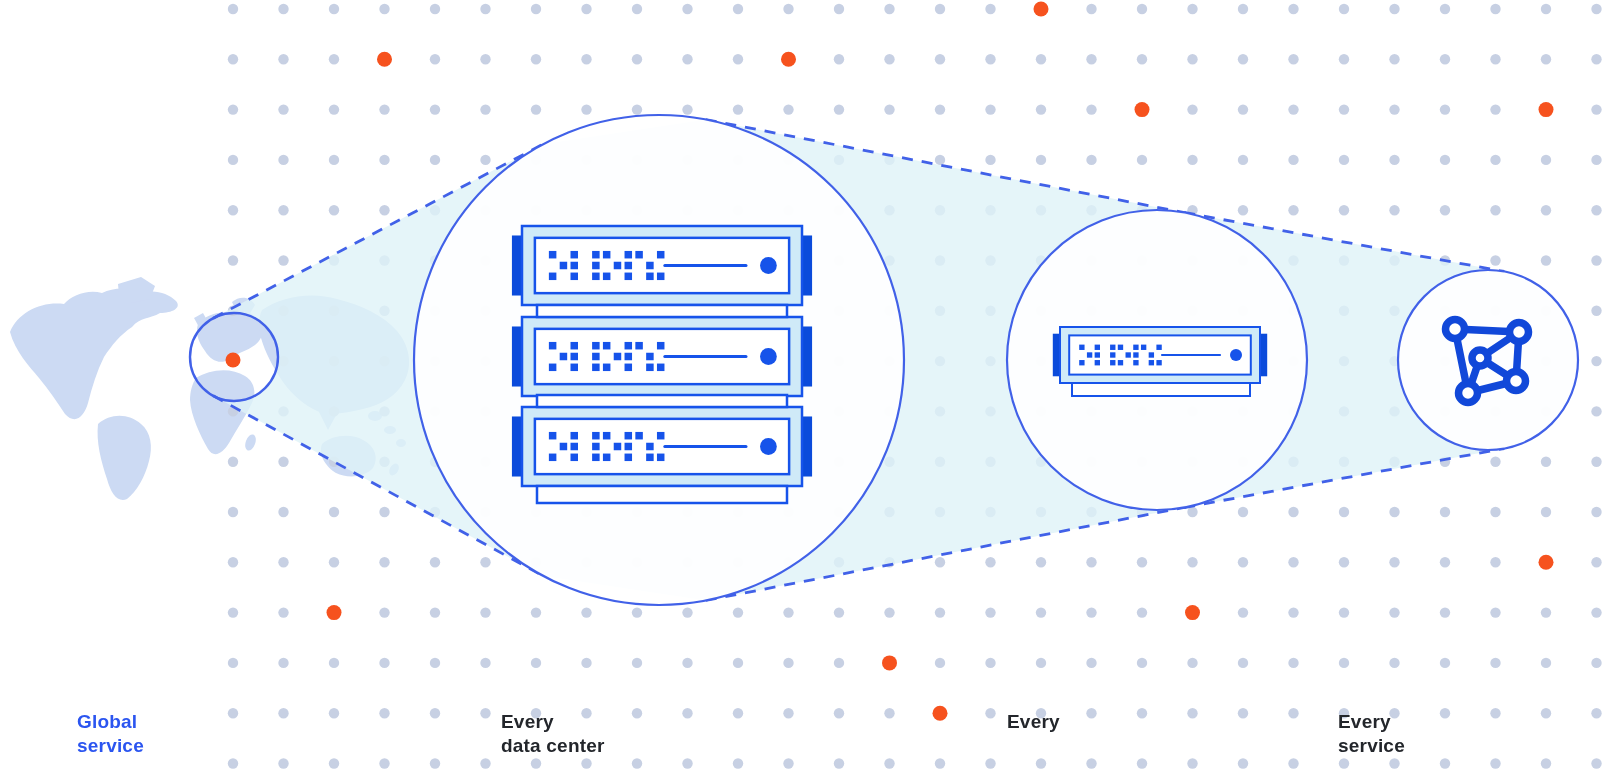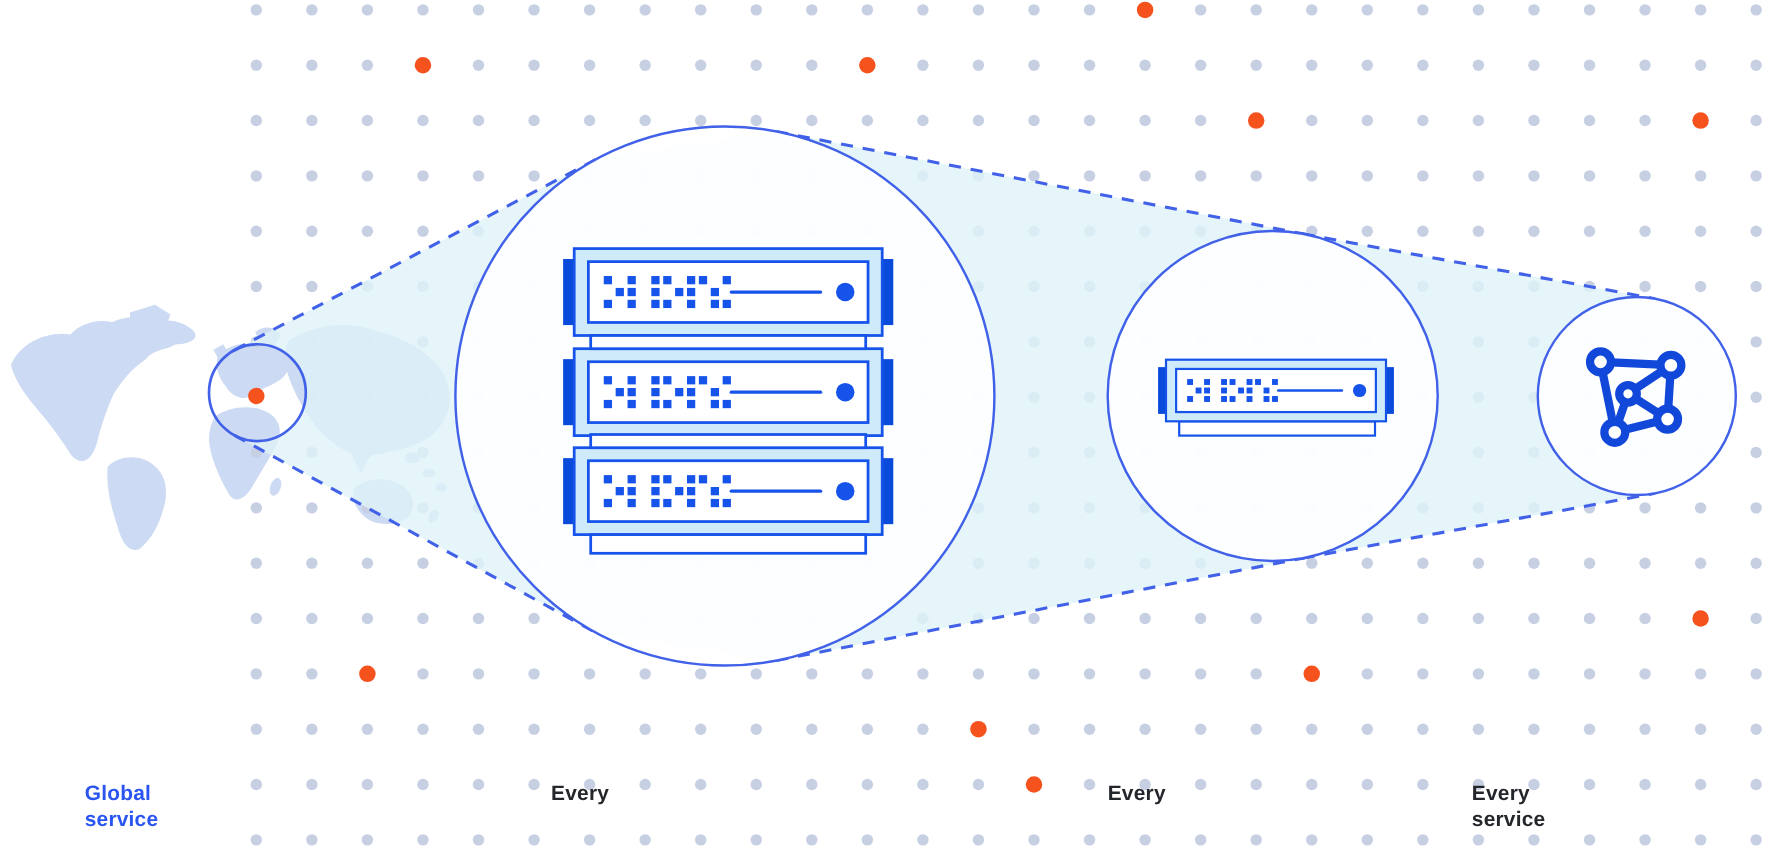--- a/index.html
+++ b/index.html
@@ -642,20 +642,21 @@
       </g>
     </svg>
 
   <div>
     <div class="cap" style="left: 237px; color: rgb(43, 85, 240);">
       <span>Global</span>
       <span>service</span>
     </div>
     <div class="cap" style="left: 661px; color: rgb(35, 38, 43);">
       <span>Every</span>
+      <span>data center</span>
     </div>
     <div class="cap" style="left: 1167px; color: rgb(35, 38, 43);">
       <span>Every</span>
     </div>
     <div class="cap" style="left: 1498px; color: rgb(35, 38, 43);">
       <span>Every</span>
       <span>service</span>
     </div>
   </div>
 </div>

